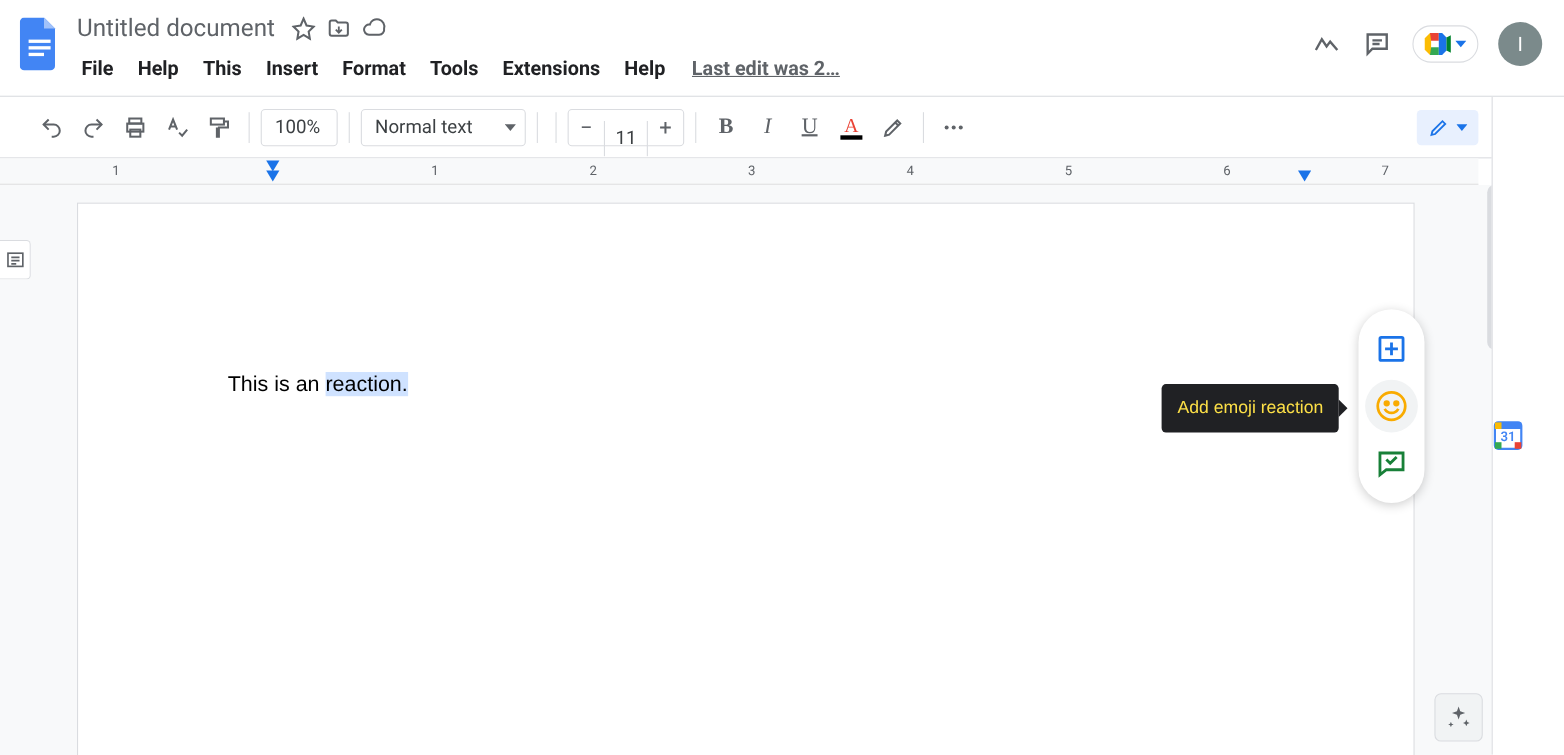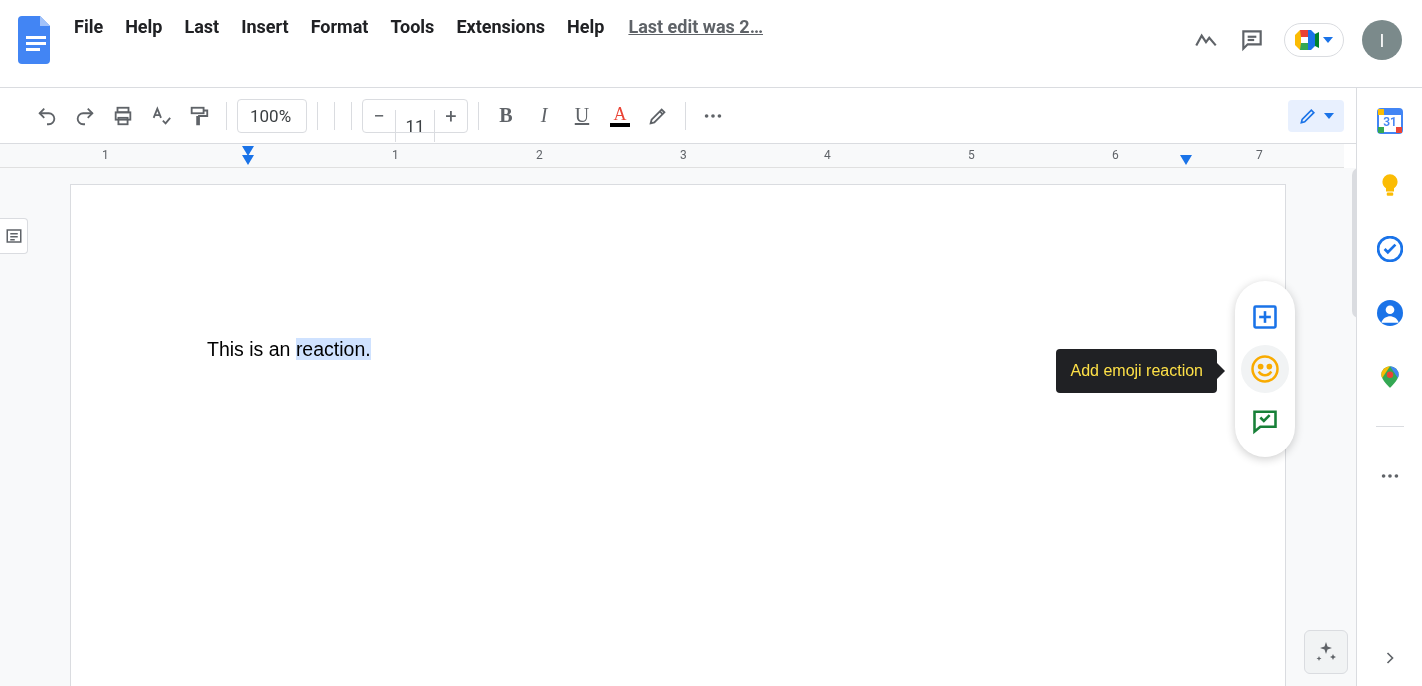--- a/index.html
+++ b/index.html
@@ -59,45 +59,64 @@
 .insert-strip { position: absolute; right: -10px; top: 96px; width: 60px; background: #fff; border-radius: 30px; box-shadow: 0 2px 10px rgba(0,0,0,0.2); display: flex; flex-direction: column; align-items: center; padding: 12px 0; gap: 4px; }
 .strip-btn { width: 48px; height: 48px; border-radius: 24px; display: flex; align-items: center; justify-content: center; cursor: pointer; }
 .strip-btn.active { background: #f1f3f4; }
 .tooltip { position: absolute; right: 68px; top: 164px; background: #202124; color: #fde047; font-size: 16px; padding: 10px 14px; border-radius: 4px; white-space: nowrap; }
 .tooltip::after { content: ""; position: absolute; right: -8px; top: 50%; transform: translateY(-50%); border-top: 8px solid transparent; border-bottom: 8px solid transparent; border-left: 8px solid #202124; }
 
 
 .explore-btn { position: absolute; right: 8px; bottom: 12px; width: 44px; height: 44px; background: #f1f3f4; border: 1px solid #dadce0; border-radius: 6px; display: flex; align-items: center; justify-content: center; color: #5f6368; cursor: pointer; }
 
 
-.side-panel { width: 66px; border-left: 1px solid #dadce0; background: #fff; display: flex; flex-direction: column; align-items: center; padding-top: 18px; gap: 34px; position:absolute; right:0; top:88px; bottom:0; }
+.side-panel { width: 66px; border-left: 1px solid #dadce0; background: #fff; display: flex; flex-direction: row; align-items: center; padding-top: 18px; gap: 34px; position:absolute; right:0; top:88px; bottom:0; }
 .side-app { width: 30px; height: 30px; border-radius: 6px; cursor: pointer; display: flex; align-items: center; justify-content: center; }
 .side-sep { width: 28px; height: 1px; background: #dadce0; }
 .side-bottom { margin-top: auto; margin-bottom: 18px; color: #5f6368; cursor: pointer; }
 
 svg { display: block; }
 </style>
 </head>
 <body>
 
 <div class="appbar">
   <div class="docs-logo">
     <svg viewBox="0 0 36 48">
         <path fill="#4285f4" d="M4 0h18l10 10v34a4 4 0 0 1-4 4H4a4 4 0 0 1-4-4V4a4 4 0 0 1 4-4z"></path>
         <path fill="#a1c2fa" d="M22 0l10 10H22z"></path>
         <rect x="8" y="20" width="20" height="3" fill="#fff"></rect>
         <rect x="8" y="26" width="20" height="3" fill="#fff"></rect>
         <rect x="8" y="32" width="14" height="3" fill="#fff"></rect>
       </svg>
   </div>
   <div class="title-col">
+    <div class="title-row">
+      <div class="doc-title">Untitled document</div>
+      <div class="title-icon">
+        <svg width="22" height="22" viewBox="0 0 24 24" fill="none" stroke="currentColor" stroke-width="2">
+            <path d="M12 2l2.9 6.9L22 10l-5 4.9L18.2 22 12 18.3 5.8 22 7 14.9 2 10l7.1-1.1z"></path>
+          </svg>
+      </div>
+      <div class="title-icon">
+        <svg width="22" height="22" viewBox="0 0 24 24" fill="none" stroke="currentColor" stroke-width="2">
+            <path d="M3 6a2 2 0 0 1 2-2h4l2 2h8a2 2 0 0 1 2 2v9a2 2 0 0 1-2 2H5a2 2 0 0 1-2-2z"></path>
+            <path d="M12 10v6m-3-3l3 3 3-3" stroke-width="1.8"></path>
+          </svg>
+      </div>
+      <div class="title-icon">
+        <svg width="22" height="22" viewBox="0 0 24 24" fill="none" stroke="currentColor" stroke-width="2">
+            <path d="M7 18a5 5 0 1 1 .8-9.95A6 6 0 0 1 22 12a5 5 0 0 1-5 6H7z"></path>
+          </svg>
+      </div>
+    </div>
     <div class="menubar">
       <div class="menu-item">File</div>
       <div class="menu-item">Help</div>
-      <div class="menu-item">Last</div>
+      <div class="menu-item">This</div>
       <div class="menu-item">Insert</div>
       <div class="menu-item">Format</div>
       <div class="menu-item">Tools</div>
       <div class="menu-item">Extensions</div>
       <div class="menu-item">Help</div>
       <div class="last-edit">Last edit was 2…</div>
     </div>
   </div>
   <div class="appbar-right">
     <div class="hdr-icon">
@@ -161,20 +180,26 @@
       </svg>
   </div>
   <div class="tool-sep"></div>
   <div class="tool-select zoom-sel">
     <span>100%</span>
     <svg width="10" height="10" viewBox="0 0 10 10">
         <path fill="#5f6368" d="M0 2h10L5 8z"></path>
       </svg>
   </div>
   <div class="tool-sep"></div>
+  <div class="tool-select style-sel">
+    <span>Normal text</span>
+    <svg width="10" height="10" viewBox="0 0 10 10">
+        <path fill="#5f6368" d="M0 2h10L5 8z"></path>
+      </svg>
+  </div>
   <div class="tool-sep"></div>
   <div class="tool-sep"></div>
   <div class="fontsize">
     <div class="fs-btn">−</div>
     <div class="fs-val">11</div>
     <div class="fs-btn">+</div>
   </div>
   <div class="tool-sep"></div>
   <div class="tool-btn" style="font-weight:700;font-size:20px;font-family:serif">B</div>
   <div class="tool-btn" style="font-style:italic;font-size:20px;font-family:serif">I</div>

